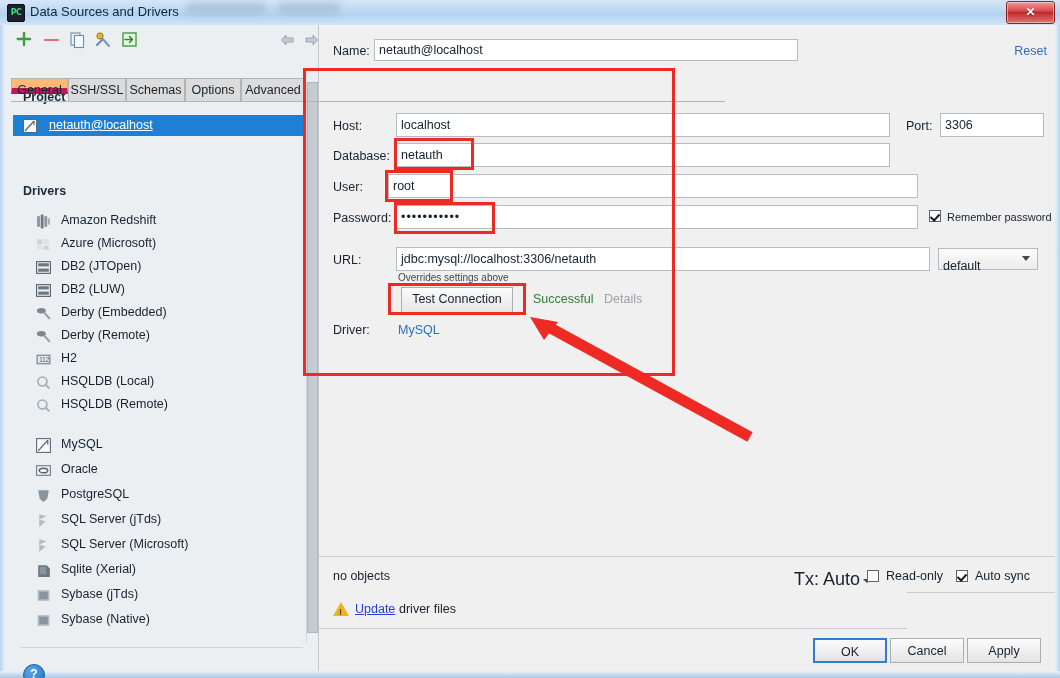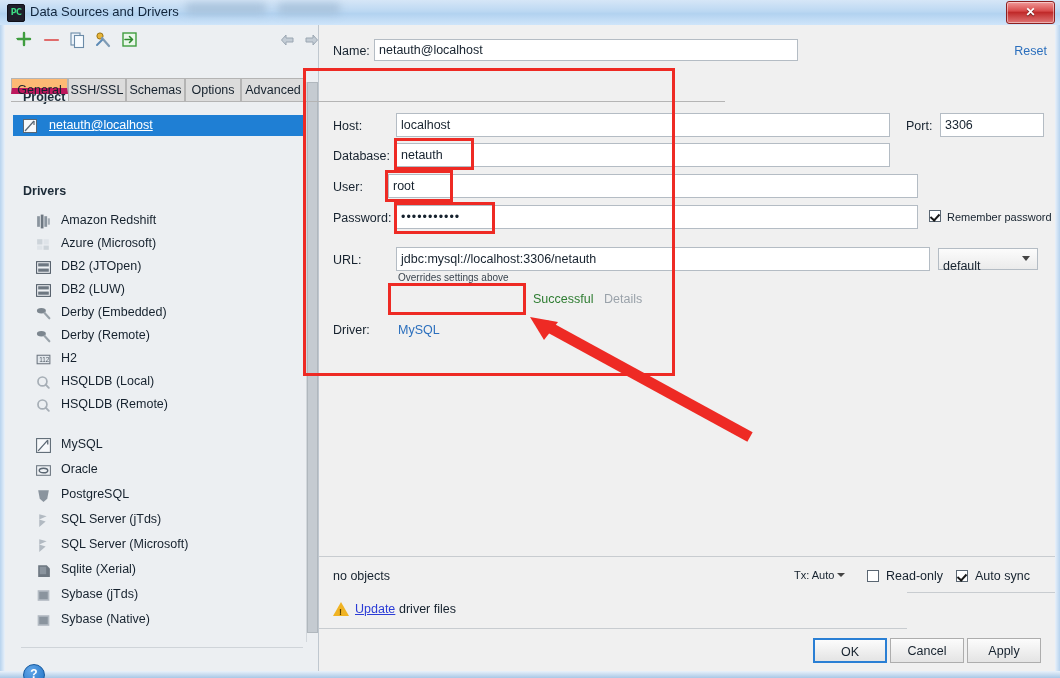--- a/index.html
+++ b/index.html
@@ -103,21 +103,21 @@
     border-left:4px solid transparent;border-right:4px solid transparent;border-top:5px solid #444;}
 
   .cb{position:absolute;width:12px;height:12px;background:#fff;border:1px solid #5a6672;
     box-sizing:border-box;cursor:pointer;}
   .cb.on::after{content:"";position:absolute;left:2px;top:1px;width:4px;height:7px;
     border:solid #1a1a1a;border-width:0 2px 2px 0;transform:rotate(42deg);}
 
   .statusbar{position:absolute;left:319px;top:556px;width:736px;height:35px;
     border-top:1px solid #c8ccd0;border-bottom:1px solid #c8ccd0;background:#f0f0f0;}
   .noobj{position:absolute;left:14px;top:12px;font-size:12.5px;color:#16222e;}
-  .tx{position:absolute;left:475px;top:12px;font-size:11px;color:#16222e;cursor:pointer;}
+  .tx{position:absolute;left:475px;top:12px;font-size:18px;color:#16222e;cursor:pointer;}
   .tx .caret{display:inline-block;width:0;height:0;margin-left:3px;vertical-align:2px;
     border-left:4px solid transparent;border-right:4px solid transparent;border-top:4px solid #444;}
 
   .updbar{position:absolute;left:319px;top:591px;width:588px;height:37px;background:#f0f0f0;
     border-bottom:1px solid #c8ccd0;}
   .warn-ico{position:absolute;left:14px;top:11px;width:0;height:0;
     border-left:8px solid transparent;border-right:8px solid transparent;border-bottom:14px solid #f0b323;}
   .warn-ico::after{content:"!";position:absolute;left:-2px;top:5px;font-size:9px;
     color:#5a4000;font-weight:bold;}
   .updlink{position:absolute;left:36px;top:11px;font-size:12.5px;color:#2b3cd6;
@@ -381,20 +381,23 @@
 
   <div class="lab" style="left:333px;top:253px;">URL:</div>
   <div class="txt" style="left:396px;top:247px;width:534px;height:24px;">jdbc:mysql://localhost:3306/netauth</div>
   <div class="combo">
     <span>default</span>
     <span class="caret"></span>
   </div>
 
   <div class="ov-note">Overrides settings above</div>
 
+  <div class="btn-test">
+    <span>Test Connection</span>
+  </div>
   <div class="succ">Successful</div>
   <div class="det">Details</div>
 
   <div class="lab" style="left:333px;top:323px;">Driver:</div>
   <div class="drvlink">MySQL</div>
 
   <div class="statusbar">
     <div class="noobj">no objects</div>
     <div class="tx">
       <span>Tx: Auto</span><span class="caret"></span>

